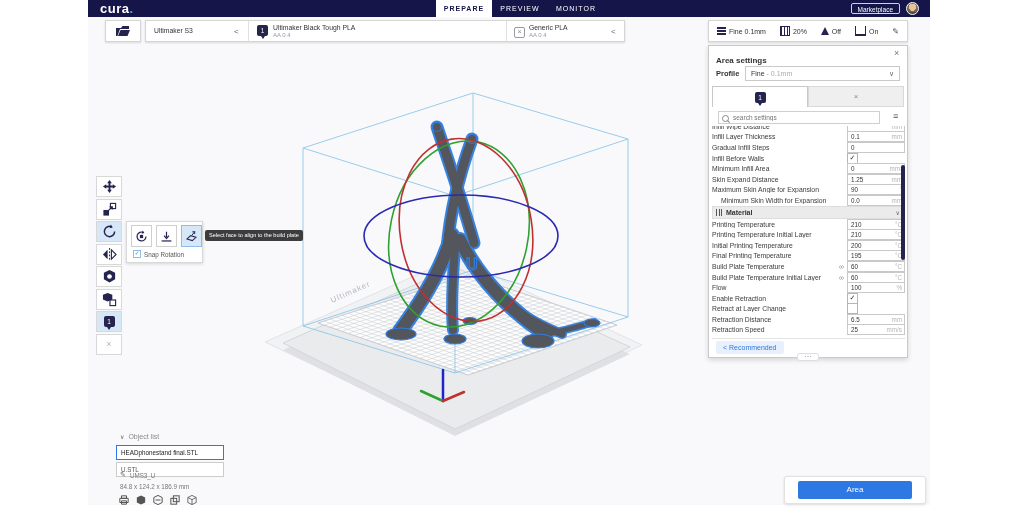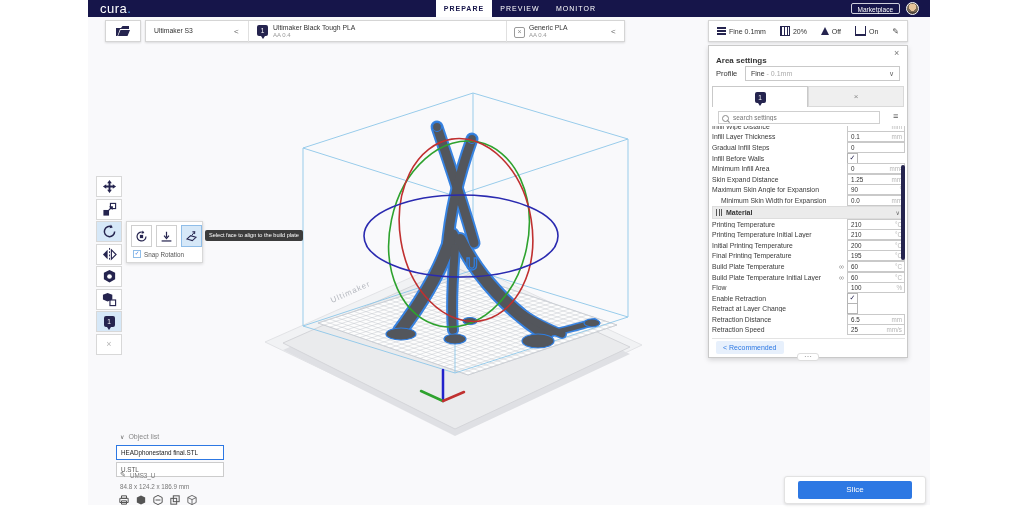--- a/index.html
+++ b/index.html
@@ -1,20 +1,20 @@
 <!DOCTYPE html>
 <html><head>
 <meta charset="utf-8">
 <style>
   html,body{margin:0;padding:0;width:1024px;height:512px;background:#fff;
     font-family:"Liberation Sans",sans-serif;overflow:hidden;position:relative;}
   .abs{position:absolute;box-sizing:border-box;}
   
   #header{left:88px;top:0;width:842px;height:17px;background:#16154a;z-index:10;}
-  #logo{left:100px;top:1px;color:#fff;font-size:13px;font-weight:normal;letter-spacing:.5px;z-index:11;}
+  #logo{left:100px;top:1px;color:#fff;font-size:13px;font-weight:bold;letter-spacing:.5px;z-index:11;}
   #logo .dot{color:#49a1e8;}
   .stage-tab{top:0;height:17px;line-height:17px;font-size:7px;letter-spacing:1px;color:#fff;
     text-align:center;z-index:11;cursor:pointer;}
   .stage-tab.active{background:#fff;color:#16154a;font-weight:bold;}
   #marketplace{right:124px;top:3px;height:11px;line-height:11px;padding:0 6px;border:1px solid #cfd0dd;
     border-radius:2px;color:#fff;font-size:6.5px;z-index:11;}
   #avatar{left:906px;top:2px;width:13px;height:13px;border-radius:50%;z-index:11;
     background:radial-gradient(circle at 50% 38%,#e8c49a 0 40%,#7a6a55 41% 60%,#4c4238 61%);border:1px solid #fff;}
   
   .card{background:#fff;border:1px solid #d5d5d5;box-shadow:0 1px 2px rgba(0,0,0,.12);z-index:8;}
@@ -268,21 +268,21 @@
   <span style="display:flex;align-items:center;gap:3px;">
       <span class="ic-adhesion"></span>
       <span class="sumlbl">On</span>
     </span>
   <span style="color:#555;font-size:8px;">✎</span>
 </div>
 
 <div class="abs" id="panel"></div>
 <div class="abs" style="left:716px;top:49px;z-index:10;" class2="ptitle"><span class="ptitle">Area settings</span></div>
 <div class="abs pclose" style="left:894px;top:48px;z-index:10;">×</div>
-<div class="abs" style="left:716px;top:69px;z-index:10;font-size:7.5px;font-weight:normal;color:#333;">Profile</div>
+<div class="abs" style="left:716px;top:69px;z-index:10;font-size:7.5px;font-weight:bold;color:#333;">Profile</div>
 <div class="abs" id="profileBox">
   <span>Fine</span> <span class="lite">- 0.1mm</span>
   <span style="position:absolute;right:5px;top:0;color:#666;">∨</span>
 </div>
 <div class="abs tab on" style="left:712px;top:86px;width:96px;">
   <span class="badge"><span>1</span></span>
 </div>
 <div class="abs tab off" style="left:808px;top:86px;width:96px;">
   <span>×</span>
 </div>
@@ -536,13 +536,13 @@
   <svg width="10" height="10" viewBox="0 0 12 12">
       <rect x="1" y="4" width="7" height="7" fill="none" stroke="#555" stroke-width="1.2"></rect>
       <rect x="4" y="1" width="7" height="7" fill="none" stroke="#555" stroke-width="1.2"></rect>
     </svg>
   <svg width="10" height="10" viewBox="0 0 12 12">
       <path d="M6,0.5 L11,3 V9 L6,11.5 L1,9 V3 Z M1,3 L6,5.5 L11,3 M6,5.5 V11.5" fill="none" stroke="#555" stroke-width="1"></path>
     </svg>
 </div>
 
 <div class="abs" id="slicePanel"></div>
-<div class="abs" id="sliceBtn">Slice</div>
+<div class="abs" id="sliceBtn">Area</div>
 
 </body></html>

